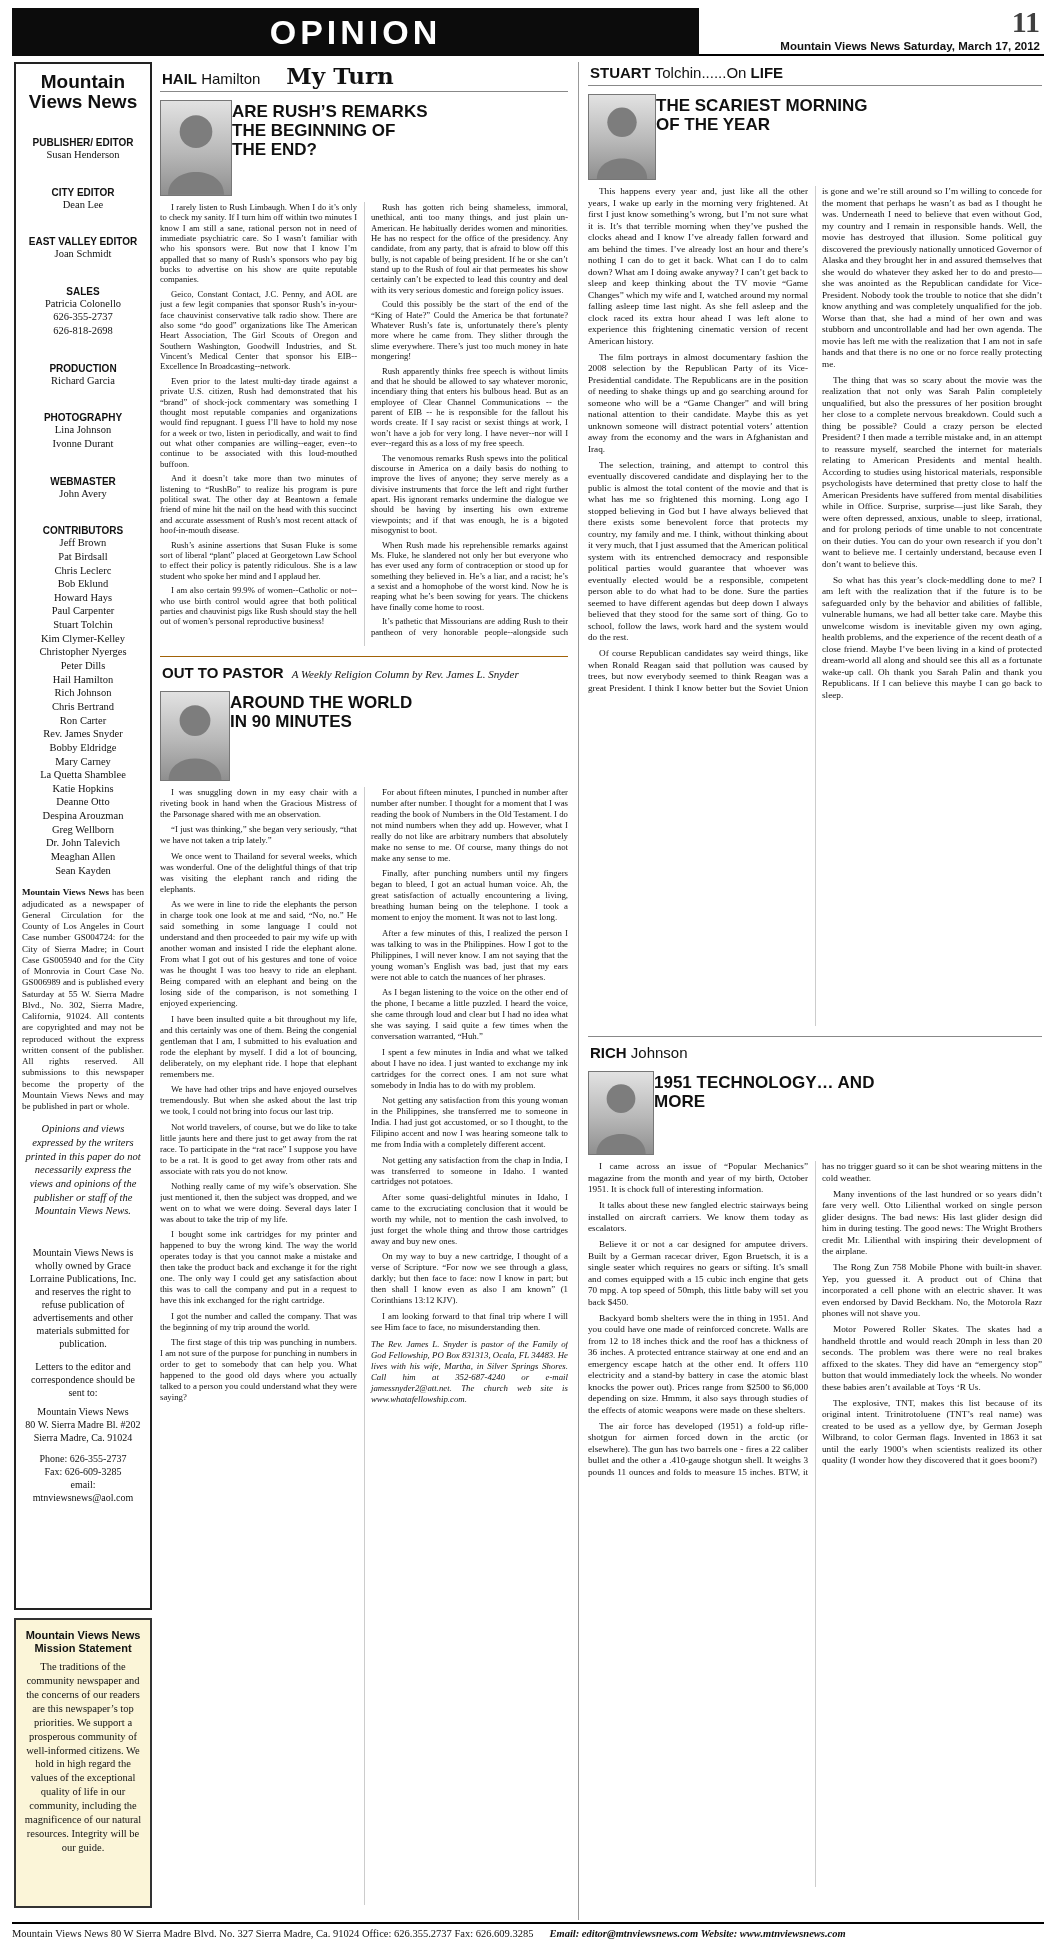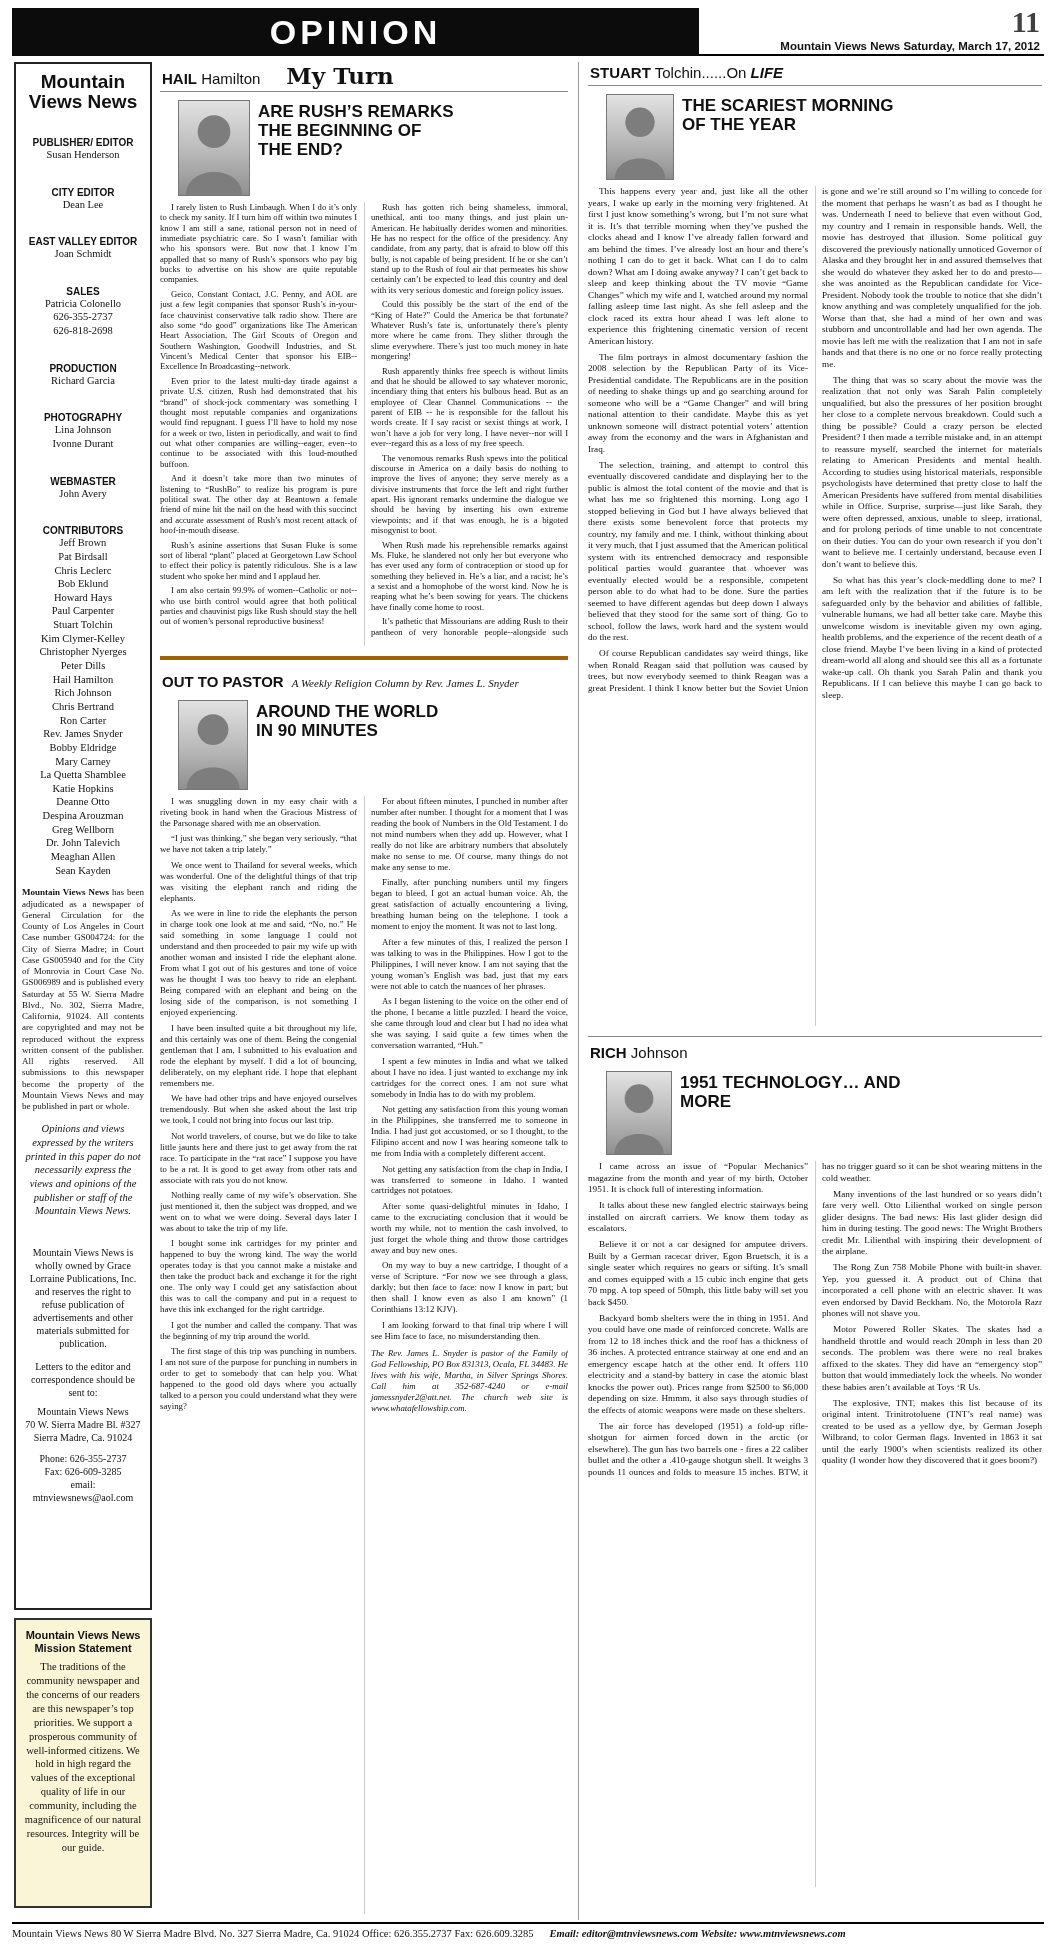--- a/index.html
+++ b/index.html
@@ -33,43 +33,43 @@
   .mission { position:absolute; left:14px; top:1618px; width:138px; height:290px; background:#fbf5d8;
              border:2px solid #333; padding:9px 7px; text-align:center; overflow:hidden; }
   .mission .t1 { font-family:"Liberation Sans", sans-serif; font-weight:bold; font-size:11px; line-height:1.2; }
   .mission p { font-size:10.5px; line-height:1.32; margin-top:5px; }
 
   
   .art-head { border-bottom:1px solid #888; padding:2px 2px 4px; display:flex; align-items:baseline; }
   .kicker { font-family:"Liberation Sans", sans-serif; font-size:15px; }
   .kicker b { font-weight:bold; }
   .colname { font-family:"DejaVu Serif", serif; font-weight:bold; font-size:23px; margin-left:26px; line-height:1; }
-  .art-top { display:flex; gap:8px; margin:8px 18px 6px; }
+  .art-top { display:flex; gap:0; margin:8px 0 6px; }
   .photo { flex:0 0 auto; background:linear-gradient(180deg,#e2e2e2 0%,#b8b8b8 55%,#8f8f8f 100%); border:1px solid #777; }
   .photo svg { display:block; width:100%; height:100%; }
   h2.headline { font-family:"Liberation Sans", sans-serif; font-weight:bold; font-size:17px; line-height:1.12; margin-top:2px; }
   .body { text-align:justify; column-count:2; column-gap:14px; column-rule:1px solid #ccc; overflow:hidden; }
   .body p { margin:0 0 4.5px; text-indent:11px; }
 
   
   .mid { position:absolute; left:160px; top:62px; width:408px; height:1858px; overflow:hidden; }
   .hamilton-body { height:444px; font-size:8.6px; line-height:1.2; }
-  .pastor { margin-top:10px; border-top:4px solid #a16207; padding-top:11px; }
+  .pastor { margin-top:10px; border-top:1px solid #a16207; padding-top:5px; }
   .pastor .art-head { border-bottom:none; padding-bottom:2px; gap:8px; }
   .pastor-kicker { font-family:"Liberation Sans", sans-serif; font-weight:bold; font-size:15px; }
   .pastor-sub { font-style:italic; font-size:11px; }
   .pastor-body { height:1118px; font-size:8.8px; line-height:1.25; }
   .pastor-body p:last-child { font-style:italic; text-indent:0; margin-top:6px; }
 
   
   .right-col { position:absolute; left:578px; top:62px; width:464px; height:1858px;
                border-left:1px solid #999; padding-left:9px; overflow:hidden; }
   .stuart-head { font-family:"Liberation Sans", sans-serif; font-size:15px; border-bottom:1px solid #888; padding:2px 2px 4px; }
   .stuart-head b { font-weight:bold; }
-  .stuart-head .life { font-style:italic; font-weight:bold; }
+  .stuart-head .life { font-weight:bold; }
   .stuart-body { height:840px; font-size:9.2px; line-height:1.25; }
   .rich { margin-top:10px; border-top:1px solid #888; padding-top:5px; }
   .rich .art-head { border-bottom:none; padding-bottom:2px; }
   .rich-body { height:726px; font-size:9.2px; line-height:1.25; }
 
   
   .footer { position:absolute; left:12px; right:12px; top:1922px; border-top:2px solid #000;
             padding-top:4px; font-size:10.5px; display:flex; gap:16px; white-space:nowrap; overflow:hidden; }
   .footer .contact-part { font-weight:bold; font-style:italic; }
 </style>
@@ -166,21 +166,21 @@
         <div>Sean Kayden</div>
       </div>
 
     <p class="legal"><b>Mountain Views News </b><span>has been adjudicated as a newspaper of General Circulation for the County of Los Angeles in Court Case number GS004724: for the City of Sierra Madre; in Court Case GS005940 and for the City of Monrovia in Court Case No. GS006989 and is published every Saturday at 55 W. Sierra Madre Blvd., No. 302, Sierra Madre, California, 91024. All contents are copyrighted and may not be reproduced without the express written consent of the publisher.  All rights reserved.  All submissions to this newspaper become the property of the Mountain Views News and may be published in part or whole.</span></p>
 
     <p class="opinions">Opinions and views expressed by the writers printed in this paper do not necessarily express the views and opinions of the publisher or staff of the Mountain Views News.</p>
     <p class="ownership">Mountain Views News is wholly owned by Grace Lorraine Publications, Inc. and reserves the right to refuse publication of advertisements and other materials submitted for publication.</p>
     <p class="letters-note">Letters to the editor and correspondence should be sent to:</p>
     <div class="addr">
         <div>Mountain Views News</div>
-        <div>70 W. Sierra Madre Bl. #327</div>
+        <div>80 W. Sierra Madre Bl. #202</div>
         <div>Sierra Madre, Ca. 91024</div>
       </div>
     <div class="phone-block">
         <div>Phone: 626-355-2737</div>
         <div>Fax: 626-609-3285</div>
         <div>email:</div>
         <div>mtnviewsnews@aol.com</div>
       </div>
   </div>
 

